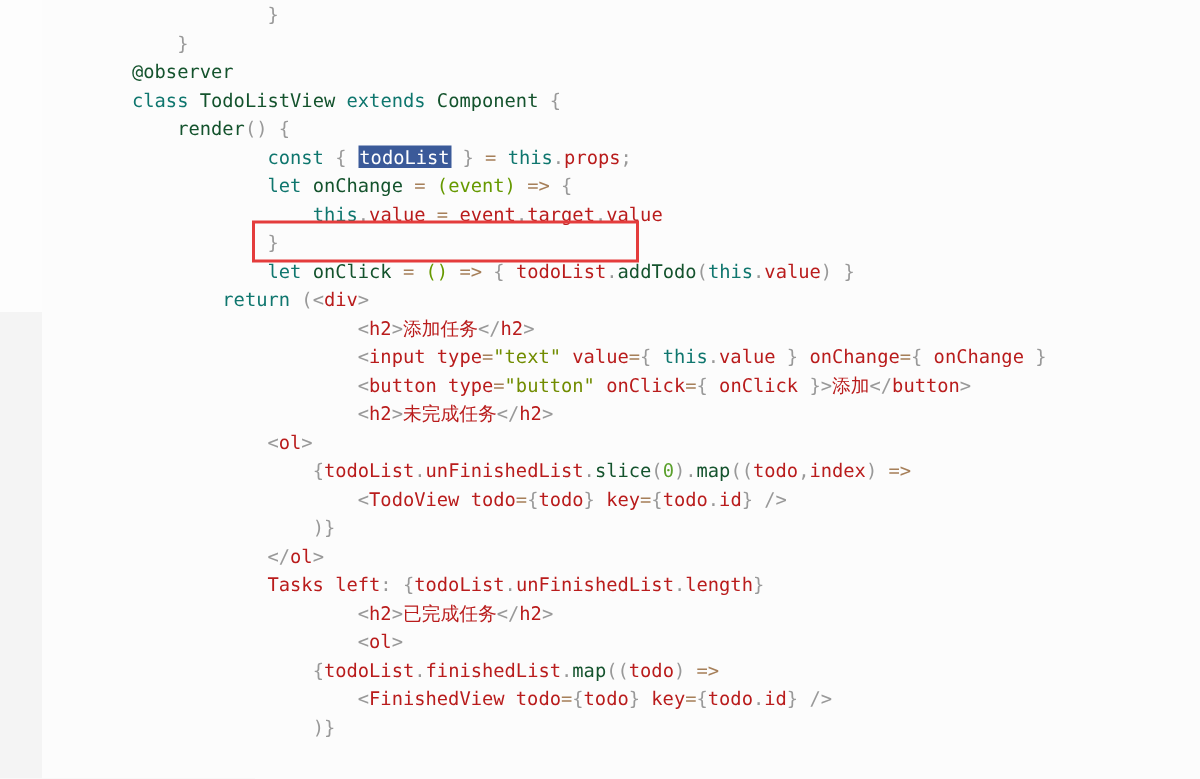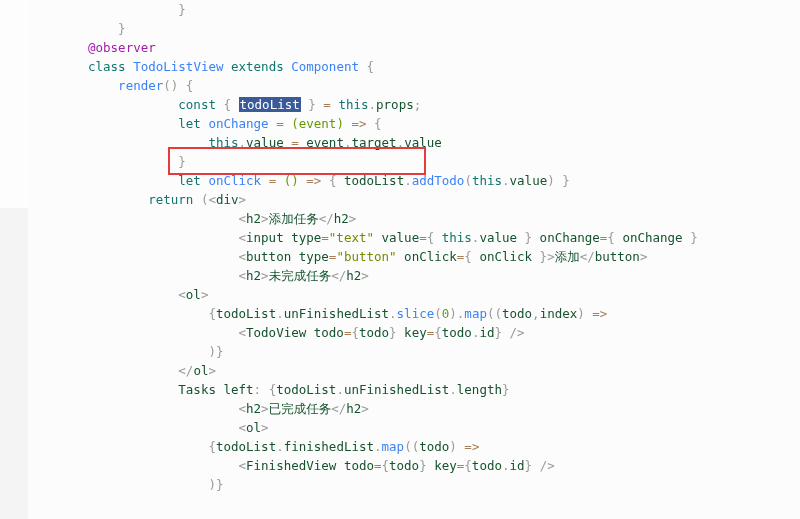--- a/index.html
+++ b/index.html
@@ -23,28 +23,28 @@
     position:absolute;left:0;top:0;width:28px;height:208px;
     background:#fdfdfd;
   }
   pre.code{
     margin:0;
     padding:0 0 0 60px;
     white-space:pre;
     font-family:inherit;
   }
   .kw{color:#0f766e}  
-  .fn{color:#3b82f6}    
+  .fn{color:#14532d}    
   .num{color:#5aa02c}
   .str{color:#718c00}
   .pn{color:#999}       
   .op{color:#a67f59}    
   .gr{color:#669900}
-  .an{color:#a21caf}       
-  .plain{color:#14532d}
+  .an{color:#14532d}       
+  .plain{color:#b91c1c}
 
   .hl-box{
     position:absolute;
     border:2px solid #e43c3c;
     background:transparent;
     pointer-events:none;
   }
   .hl-sel{
     background:#3b5a99;
     color:#fff;

